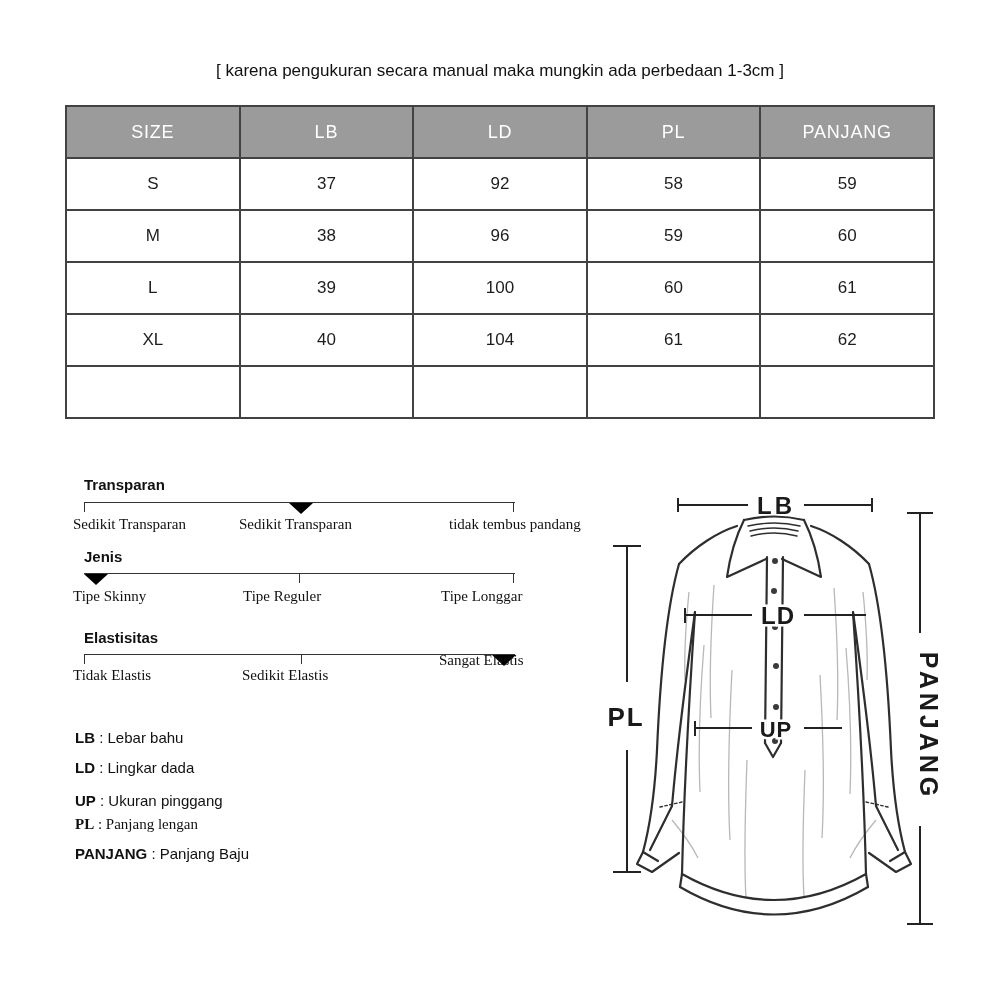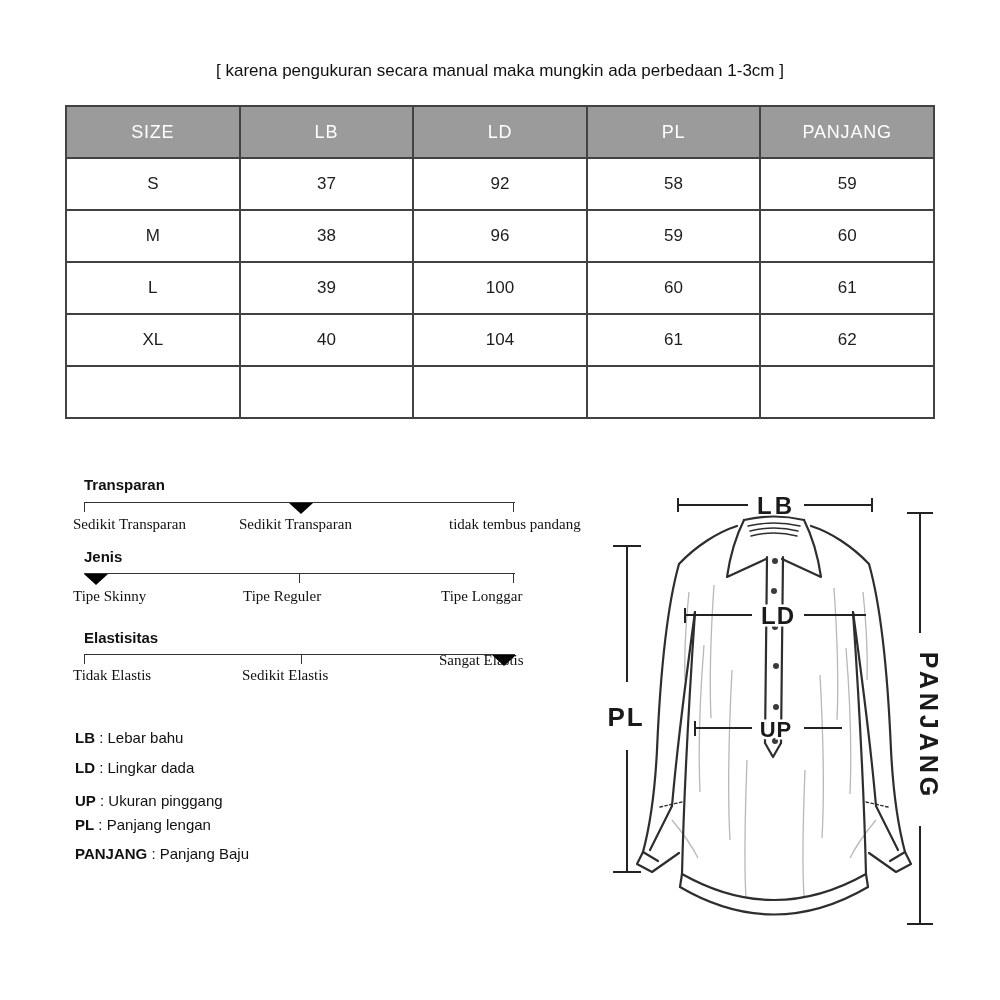--- a/index.html
+++ b/index.html
@@ -134,21 +134,21 @@
 
   <div class="legend-item" style="top:729px;">
     <b>LB</b><span> : </span><span>Lebar bahu</span>
   </div>
   <div class="legend-item" style="top:759px;text-align:right;">
     <b>LD</b><span> : </span><span>Lingkar dada</span>
   </div>
   <div class="legend-item" style="top:792px;">
     <b>UP</b><span> : </span><span>Ukuran pinggang</span>
   </div>
-  <div class="legend-item" style="top:816px;">
+  <div class="legend-item" style="top:816px;font-family:Liberation Serif, serif;">
     <b>PL</b><span> : </span><span>Panjang lengan</span>
   </div>
   <div class="legend-item" style="top:845px;">
     <b>PANJANG</b><span> : </span><span>Panjang Baju</span>
   </div>
 
   <svg class="shirt-svg" width="420" height="540" viewBox="0 0 420 540" xmlns="http://www.w3.org/2000/svg">
 
     <g stroke="#b8b8b8" stroke-width="1.3" fill="none">
       <path d="M134,125 C131,170 129,215 131,258"></path>

